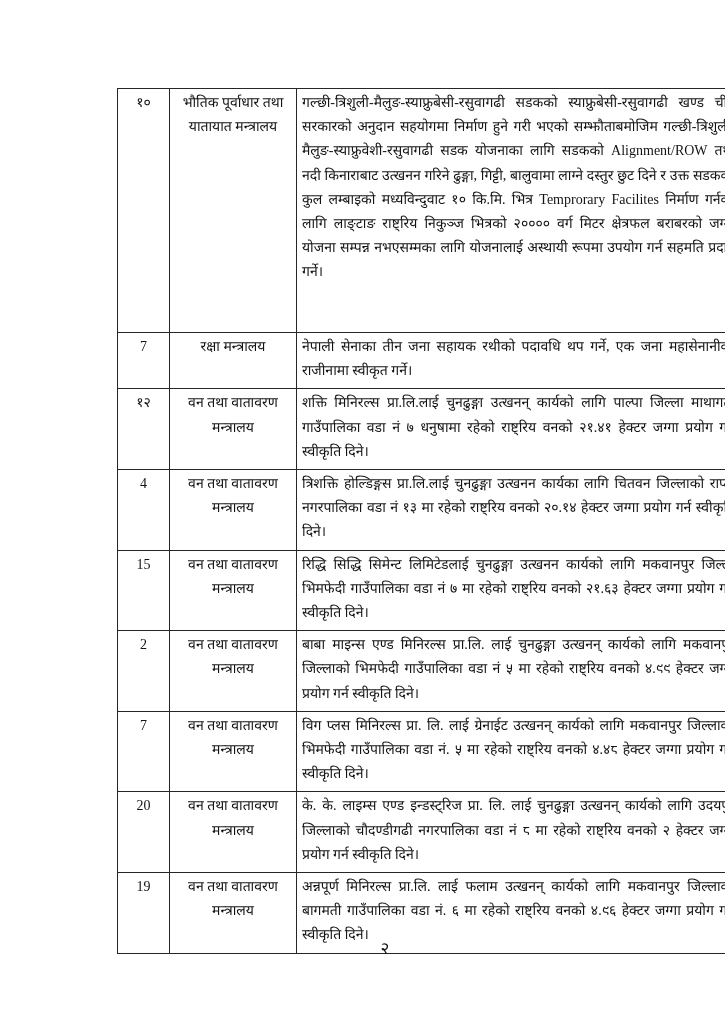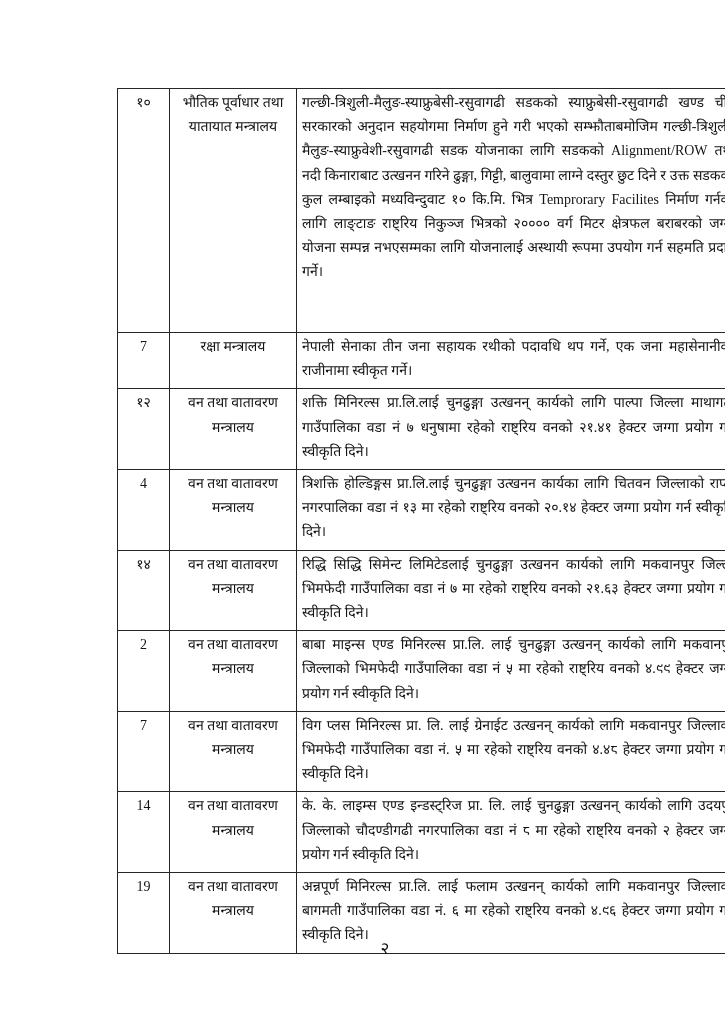--- a/index.html
+++ b/index.html
@@ -91,36 +91,36 @@
         <td class="col-num">१२</td>
         <td class="col-ministry">वन तथा वातावरण मन्त्रालय</td>
         <td class="col-detail">शक्ति मिनिरल्स प्रा.लि.लाई चुनढुङ्गा उत्खनन् कार्यको लागि पाल्पा जिल्ला माथागढी गाउँपालिका वडा नं ७ धनुषामा रहेको राष्ट्रिय वनको २१.४१ हेक्टर जग्गा प्रयोग गर्न स्वीकृति दिने।</td>
       </tr>
       <tr class="r3">
         <td class="col-num">4</td>
         <td class="col-ministry">वन तथा वातावरण मन्त्रालय</td>
         <td class="col-detail">त्रिशक्ति होल्डिङ्गस प्रा.लि.लाई चुनढुङ्गा उत्खनन कार्यका लागि चितवन जिल्लाको राप्ती नगरपालिका वडा नं १३ मा रहेको राष्ट्रिय वनको २०.१४ हेक्टर जग्गा प्रयोग गर्न स्वीकृति दिने।</td>
       </tr>
       <tr class="r4">
-        <td class="col-num">१४</td>
+        <td class="col-num">15</td>
         <td class="col-ministry">वन तथा वातावरण मन्त्रालय</td>
         <td class="col-detail">रिद्धि सिद्धि सिमेन्ट लिमिटेडलाई चुनढुङ्गा उत्खनन कार्यको लागि मकवानपुर जिल्ला भिमफेदी गाउँपालिका वडा नं ७ मा रहेको राष्ट्रिय वनको २१.६३ हेक्टर जग्गा प्रयोग गर्न स्वीकृति दिने।</td>
       </tr>
       <tr class="r5">
         <td class="col-num">2</td>
         <td class="col-ministry">वन तथा वातावरण मन्त्रालय</td>
         <td class="col-detail">बाबा माइन्स एण्ड मिनिरल्स प्रा.लि. लाई चुनढुङ्गा उत्खनन् कार्यको लागि मकवानपुर जिल्लाको भिमफेदी गाउँपालिका वडा नं ५ मा रहेको राष्ट्रिय वनको ४.९९ हेक्टर जग्गा प्रयोग गर्न स्वीकृति दिने।</td>
       </tr>
       <tr class="r6">
         <td class="col-num">7</td>
         <td class="col-ministry">वन तथा वातावरण मन्त्रालय</td>
         <td class="col-detail">विग प्लस मिनिरल्स प्रा. लि. लाई ग्रेनाईट उत्खनन् कार्यको लागि मकवानपुर जिल्लाको भिमफेदी गाउँपालिका वडा नं. ५ मा रहेको राष्ट्रिय वनको ४.४८ हेक्टर जग्गा प्रयोग गर्न स्वीकृति दिने।</td>
       </tr>
       <tr class="r7">
-        <td class="col-num">14</td>
+        <td class="col-num">20</td>
         <td class="col-ministry">वन तथा वातावरण मन्त्रालय</td>
         <td class="col-detail">के. के. लाइम्स एण्ड इन्डस्ट्रिज प्रा. लि. लाई चुनढुङ्गा उत्खनन् कार्यको लागि उदयपुर जिल्लाको चौदण्डीगढी नगरपालिका वडा नं ८ मा रहेको राष्ट्रिय वनको २ हेक्टर जग्गा प्रयोग गर्न स्वीकृति दिने।</td>
       </tr>
       <tr class="r8">
         <td class="col-num">19</td>
         <td class="col-ministry">वन तथा वातावरण मन्त्रालय</td>
         <td class="col-detail">अन्नपूर्ण मिनिरल्स प्रा.लि. लाई फलाम उत्खनन् कार्यको लागि मकवानपुर जिल्लाको बागमती गाउँपालिका वडा नं. ६ मा रहेको राष्ट्रिय वनको ४.९६ हेक्टर जग्गा प्रयोग गर्न स्वीकृति दिने।</td>
       </tr>
     </tbody>
   </table>

